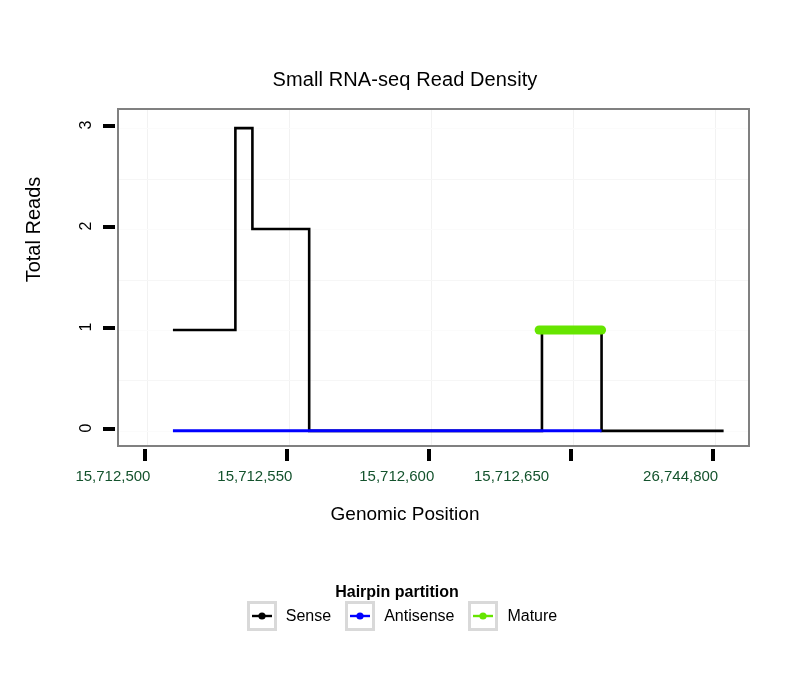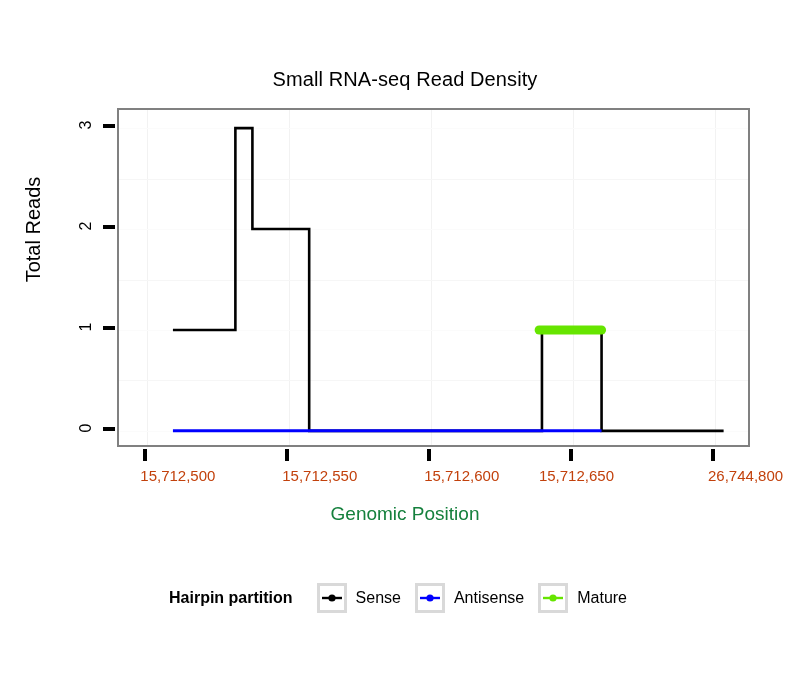--- a/index.html
+++ b/index.html
@@ -92,54 +92,55 @@
   }
   .xtick-mark {
     position: absolute;
     width: 4px;
     height: 12px;
     background: #000000;
   }
   .xtick-label {
     position: absolute;
     font-size: 15px;
-    color: #c2410c;
-    text-align: right;
+    color: #14532d;
+    text-align: left;
     width: 140px;
   }
   #y-axis-title {
     position: absolute;
     left: -57px;
     top: 218px;
     width: 180px;
     text-align: center;
     font-size: 20px;
     color: #000000;
     transform: rotate(-90deg);
     transform-origin: 50% 50%;
   }
   #x-axis-title {
     position: absolute;
     left: 0;
     top: 503px;
     width: 810px;
     text-align: center;
     font-size: 19px;
-    color: #15803d;
+    color: #000000;
   }
   
   #legend {
     position: absolute;
     left: 0;
     top: 583px;
     width: 810px;
     display: flex;
     align-items: center;
     justify-content: center;
     gap: 0px;
+    flex-direction: column;
   }
   #legend-title {
     font-size: 16px;
     font-weight: bold;
     color: #000000;
     margin-right: 16px;
     white-space: nowrap;
   }
   .legend-item {
     display: flex;

